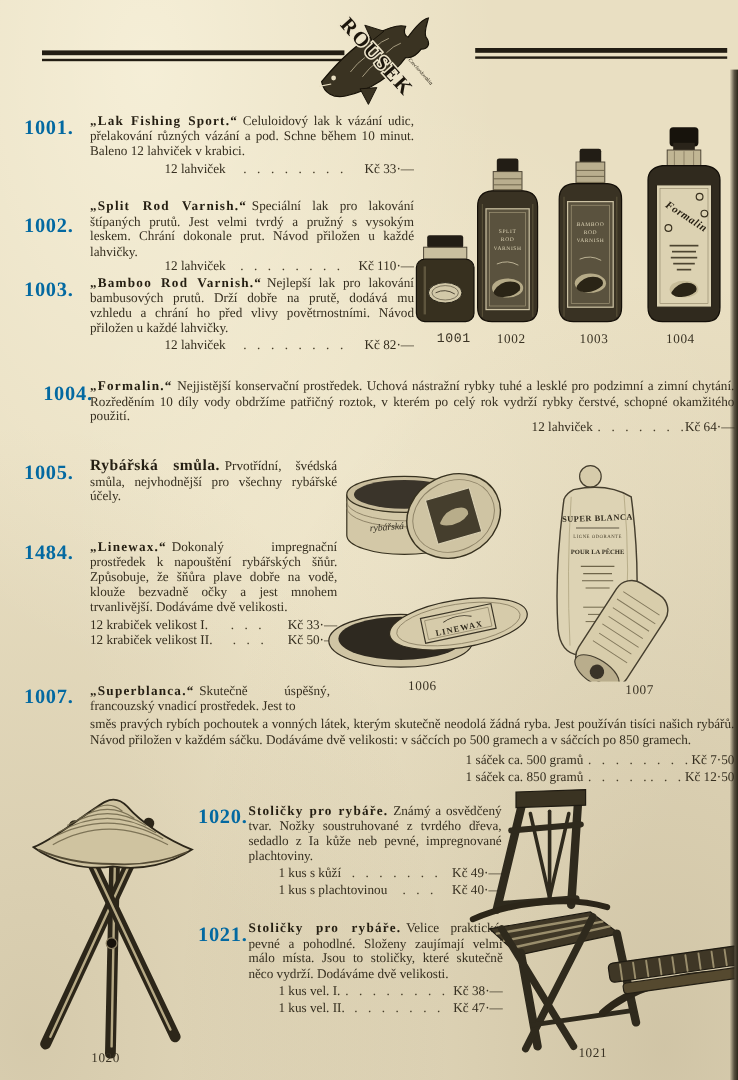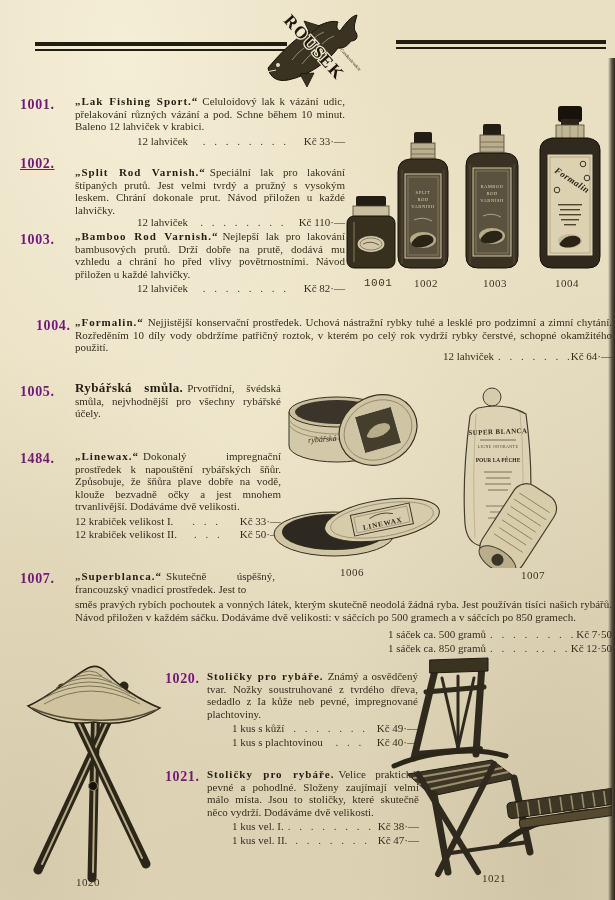--- a/index.html
+++ b/index.html
@@ -9,21 +9,21 @@
          radial-gradient(ellipse at 20% 6%, rgba(255,251,232,.55), transparent 42%),
          radial-gradient(ellipse at 90% 97%, rgba(110,92,55,.20), transparent 52%),
          radial-gradient(ellipse at 4% 96%, rgba(110,92,55,.16), transparent 42%),
          radial-gradient(ellipse at 55% 50%, rgba(255,250,230,.25), transparent 60%),
          #e9dfc2;}
   .abs{position:absolute;}
   
   .rule{position:absolute;height:4px;background:#221d13;}
   .rule:after{content:"";position:absolute;left:0;right:0;top:7px;height:2px;background:#221d13;}
   
-  .inum{position:absolute;font-weight:bold;font-size:14px;letter-spacing:.6px;color:#701a75;}
+  .inum{position:absolute;font-weight:bold;font-size:17px;letter-spacing:.6px;color:#0369a1;}
   
   .itxt{position:absolute;font-size:11px;line-height:12.6px;text-align:justify;color:#33omit;}
   .itxt{color:#362f20;}
   .nm{font-weight:bold;letter-spacing:1px;color:#241e12;margin-right:4px;}
   .nm-big{font-size:13px;letter-spacing:.4px;}
   
   .price{display:flex;align-items:baseline;font-size:11px;line-height:13.5px;color:#362f20;}
   .price .dots{flex:1;overflow:hidden;white-space:nowrap;text-align:center;letter-spacing:3px;padding:0 4px;color:#453c28;}
   .ind{margin-left:62px;}
   .ind2{margin-left:25px;}
@@ -47,21 +47,21 @@
   <path d="M48,74 L55,87 L62,73 Z" fill="#3a3322" stroke="#171208" stroke-width=".8"></path>
   <path d="M58,34 L52,21 L68,26 Z" fill="#3a3322" stroke="#171208" stroke-width=".8"></path>
   <circle cx="26" cy="65" r="2" fill="#e9dfc2"></circle>
   <path d="M14,72 L24,70" stroke="#e9dfc2" stroke-width="1"></path>
   <path d="M40,60 Q46,52 52,48 M50,64 Q56,56 62,52 M60,40 Q66,34 72,32 M70,44 Q76,38 82,36" stroke="#d8cdab" stroke-width=".8" fill="none" opacity=".7"></path>
   <text transform="translate(31,21) rotate(48)" font-size="17" font-weight="bold" letter-spacing="1.5" fill="#1c160c" stroke="#ece3c9" stroke-width="2.6" paint-order="stroke">ROUSEK</text>
   <text transform="translate(88,50) rotate(48)" font-size="4.5" font-style="italic" fill="#2a2316">Czechoslovakia</text>
 </svg>
 
 <div class="inum" style="left:20px;top:97px;">1001.</div>
-<div class="inum" style="left:20px;top:156px;text-decoration:underline;">1002.</div>
+<div class="inum" style="left:20px;top:178px;">1002.</div>
 <div class="inum" style="left:20px;top:232px;">1003.</div>
 <div class="inum" style="left:36px;top:318px;">1004.</div>
 <div class="inum" style="left:20px;top:384px;">1005.</div>
 <div class="inum" style="left:20px;top:451px;">1484.</div>
 <div class="inum" style="left:20px;top:571px;">1007.</div>
 <div class="inum" style="left:165px;top:671px;">1020.</div>
 <div class="inum" style="left:165px;top:769px;">1021.</div>
 
 <div class="itxt" style="left:75px;top:95px;width:270px;">
   <span class="nm">„Lak Fishing Sport.“</span><span>Celuloidový lak k vázání udic, přelakování různých vázání a pod. Schne během 10 minut. Baleno 12 lahviček v krabici.</span>

